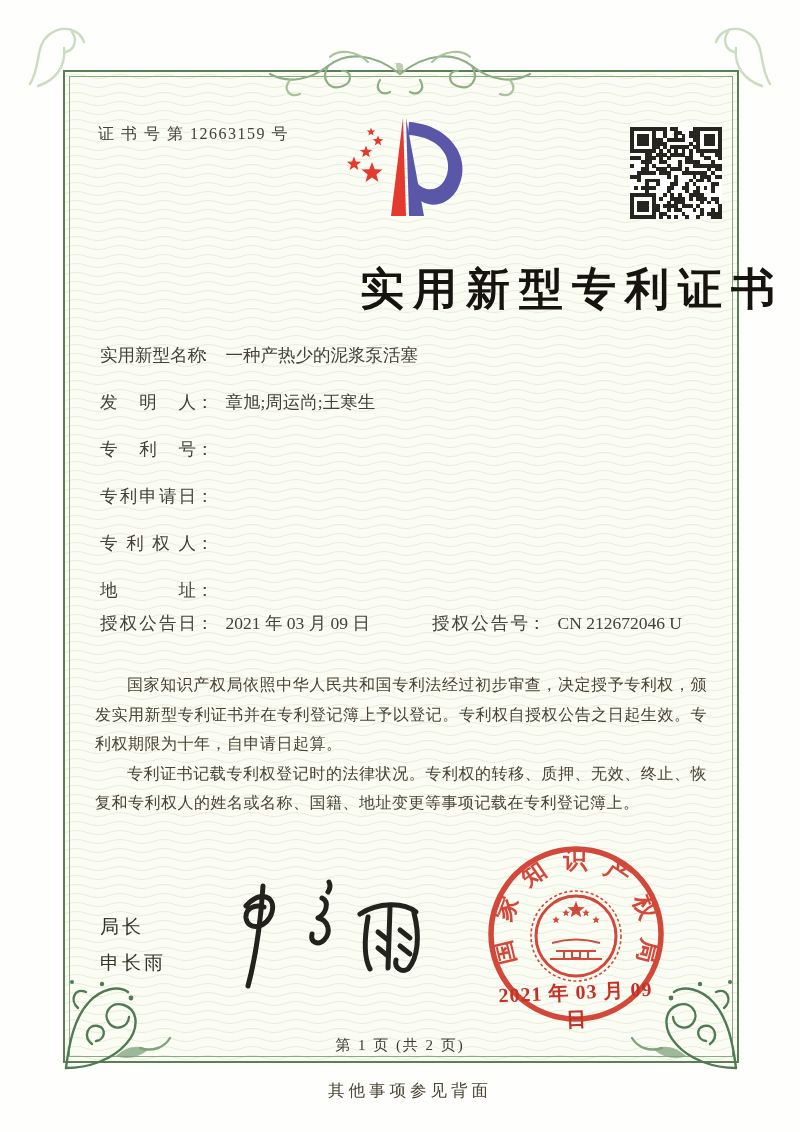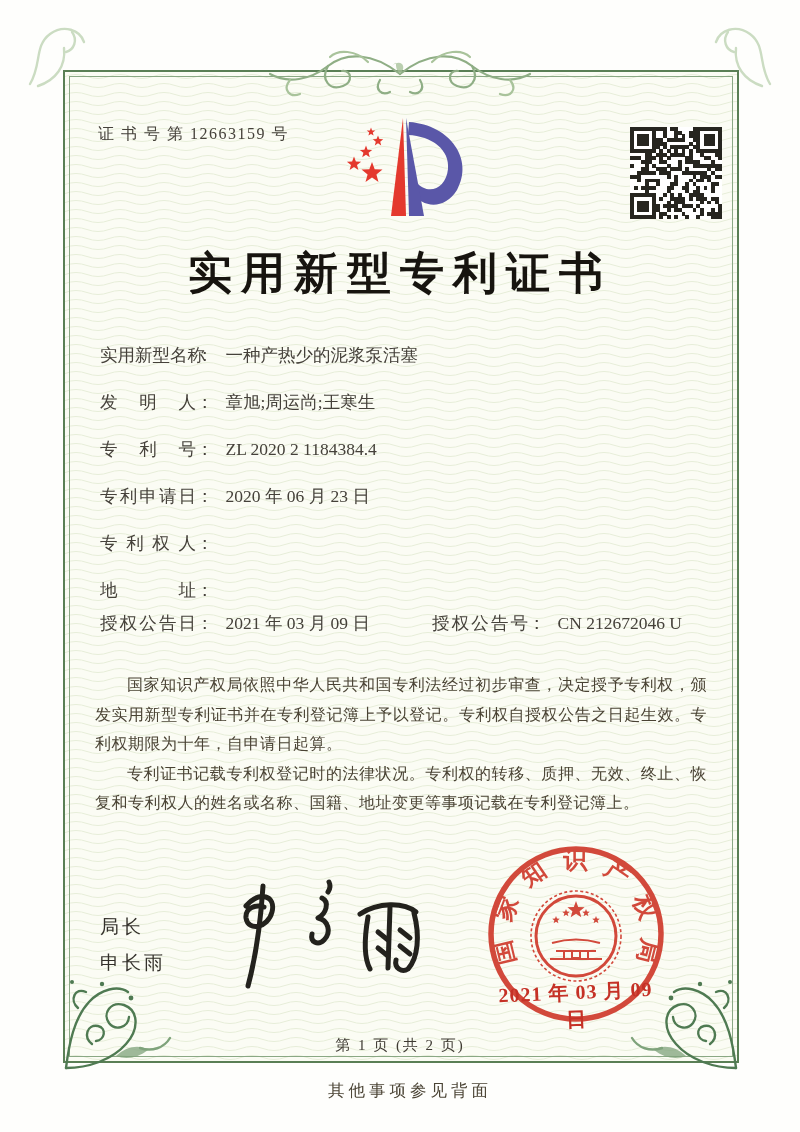--- a/index.html
+++ b/index.html
@@ -18,21 +18,21 @@
   .border-inner{
     position:absolute;left:4px;top:4px;right:4px;bottom:4px;
     border:1px solid #8aa884;
   }
   .ornament{z-index:2;pointer-events:none;}
   
   .cert-no{left:98px;top:124px;font-size:16px;letter-spacing:1.5px;color:#45413a;z-index:3;}
   .logo{left:325px;top:110px;width:150px;height:118px;z-index:3;}
   .qr{left:630px;top:127px;width:92px;height:92px;z-index:3;}
   .title{
-    left:0;right:0;top:244px;margin:0;text-align:center;
+    left:0;right:0;top:244px;margin:16px;text-align:right;
     font-size:44px;font-weight:700;letter-spacing:9px;color:#17140f;z-index:3;
   }
   
   .fields{left:100px;top:342px;width:612px;z-index:3;font-size:17.5px;color:#45413a;}
   .field{display:flex;align-items:flex-start;line-height:27px;margin-bottom:20px;}
   .field.tight{margin-bottom:6px;}
   .jlabel{display:inline-flex;justify-content:space-between;width:96px;flex:none;}
   .colon{flex:none;}
   .value{margin-left:12px;line-height:27px;}
   .field.tight .value{max-width:404px;line-height:25px;}
@@ -503,32 +503,30 @@
       <span class="colon">：</span>
     <span class="value">章旭;周运尚;王寒生</span>
   </div>
   <div class="field">
     <span class="jlabel">
         <span>专</span>
         <span>利</span>
         <span>号</span>
       </span>
       <span class="colon">：</span>
-    <span class="value">ZL 2020 2 1184384.4</span>
   </div>
   <div class="field">
     <span class="jlabel">
         <span>专</span>
         <span>利</span>
         <span>申</span>
         <span>请</span>
         <span>日</span>
       </span>
       <span class="colon">：</span>
-    <span class="value">2020 年 06 月 23 日</span>
   </div>
   <div class="field">
     <span class="jlabel">
         <span>专</span>
         <span>利</span>
         <span>权</span>
         <span>人</span>
       </span>
       <span class="colon">：</span>
   </div>

